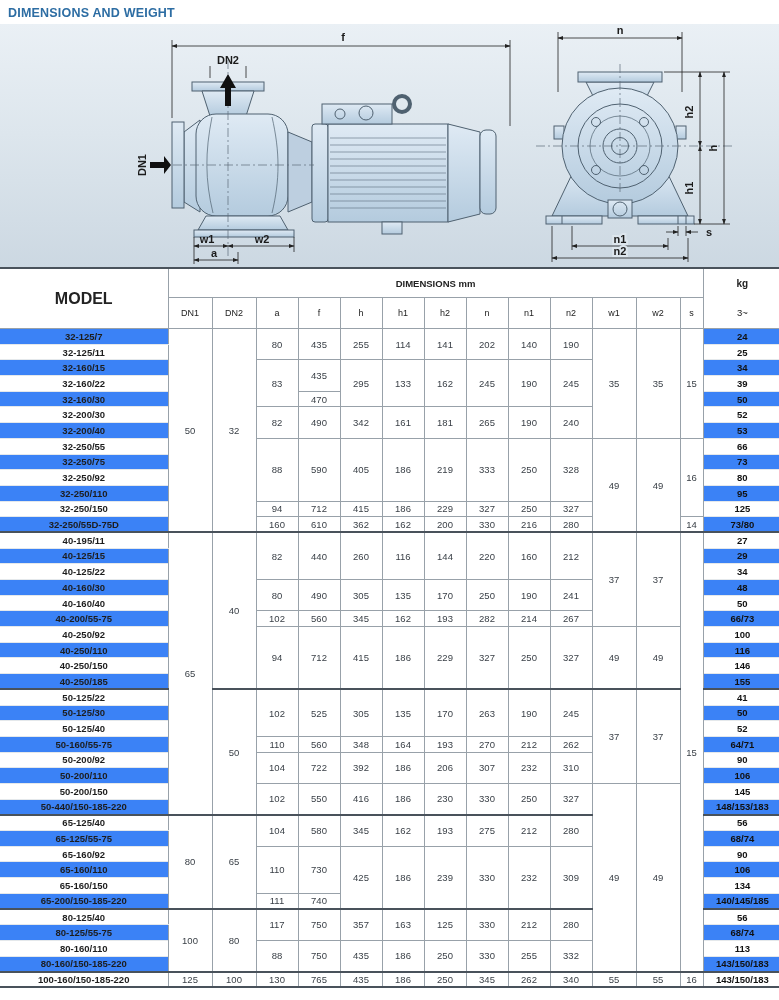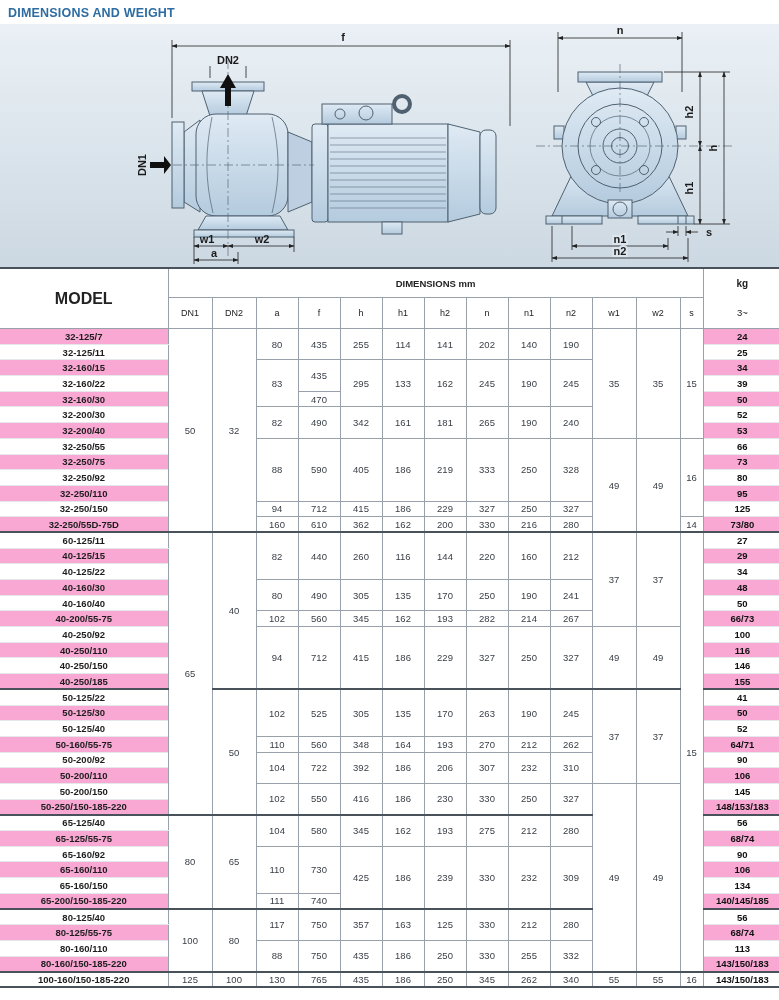--- a/index.html
+++ b/index.html
@@ -21,21 +21,21 @@
   th.modelth{font-weight:bold;font-size:16px;border-left-style:hidden;}
   th.dimsg{font-weight:bold;font-size:9.5px;}
   th.kgtop{font-weight:bold;font-size:10px;border-bottom-style:hidden;border-right-style:hidden;}
   th.kgsub{font-size:9.5px;border-top-style:hidden;border-right-style:hidden;height:30px;}
   th.colh{font-size:9px;height:30px;}
   tbody tr{height:15.7px;}
   tbody td{padding:0;text-align:center;vertical-align:middle;font-size:9.5px;}
   td.model{font-weight:bold;color:#1d1d1d;border-right:1px solid #98a1a9;border-bottom:1px solid #e4e8eb;}
   td.dim{border:1px solid #98a1a9;color:#3a4047;background:#fff;}
   td.kg{font-weight:bold;color:#111;border-left:1px solid #98a1a9;border-bottom:1px solid #e4e8eb;border-right-style:hidden;}
-  td.stripe{background:#f9a8d4;}
+  td.stripe{background:#3b82f6;}
   td.sec{border-top:2px solid #49525b;}
 </style>
 </head>
 <body>
 
 <div class="page">
 
   <div class="title">DIMENSIONS AND WEIGHT</div>
 
   <div class="panel">
@@ -344,21 +344,21 @@
           <td class="dim" rowspan="1">362</td>
           <td class="dim" rowspan="1">162</td>
           <td class="dim" rowspan="1">200</td>
           <td class="dim" rowspan="1">330</td>
           <td class="dim" rowspan="1">216</td>
           <td class="dim" rowspan="1">280</td>
           <td class="dim" rowspan="1">14</td>
           <td class="kg stripe">73/80</td>
         </tr>
         <tr>
-          <td class="model sec">60-125/11</td>
+          <td class="model sec">40-195/11</td>
           <td class="dim sec" rowspan="18">65</td>
           <td class="dim sec" rowspan="10">40</td>
           <td class="dim sec" rowspan="3">82</td>
           <td class="dim sec" rowspan="3">440</td>
           <td class="dim sec" rowspan="3">260</td>
           <td class="dim sec" rowspan="3">116</td>
           <td class="dim sec" rowspan="3">144</td>
           <td class="dim sec" rowspan="3">220</td>
           <td class="dim sec" rowspan="3">160</td>
           <td class="dim sec" rowspan="3">212</td>
@@ -488,21 +488,21 @@
           <td class="dim" rowspan="2">186</td>
           <td class="dim" rowspan="2">230</td>
           <td class="dim" rowspan="2">330</td>
           <td class="dim" rowspan="2">250</td>
           <td class="dim" rowspan="2">327</td>
           <td class="dim" rowspan="12">49</td>
           <td class="dim" rowspan="12">49</td>
           <td class="kg">145</td>
         </tr>
         <tr>
-          <td class="model stripe">50-250/150-185-220</td>
+          <td class="model stripe">50-440/150-185-220</td>
           <td class="kg stripe">148/153/183</td>
         </tr>
         <tr>
           <td class="model sec">65-125/40</td>
           <td class="dim sec" rowspan="6">80</td>
           <td class="dim sec" rowspan="6">65</td>
           <td class="dim sec" rowspan="2">104</td>
           <td class="dim sec" rowspan="2">580</td>
           <td class="dim sec" rowspan="2">345</td>
           <td class="dim sec" rowspan="2">162</td>

